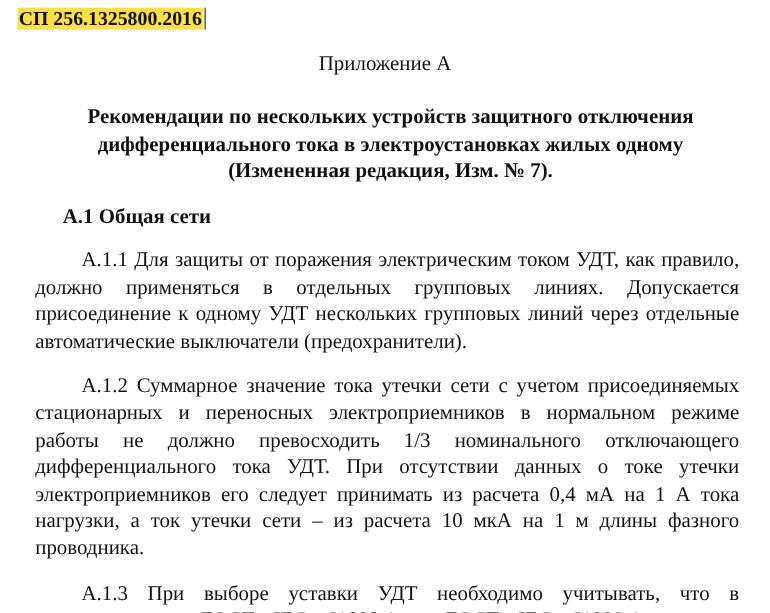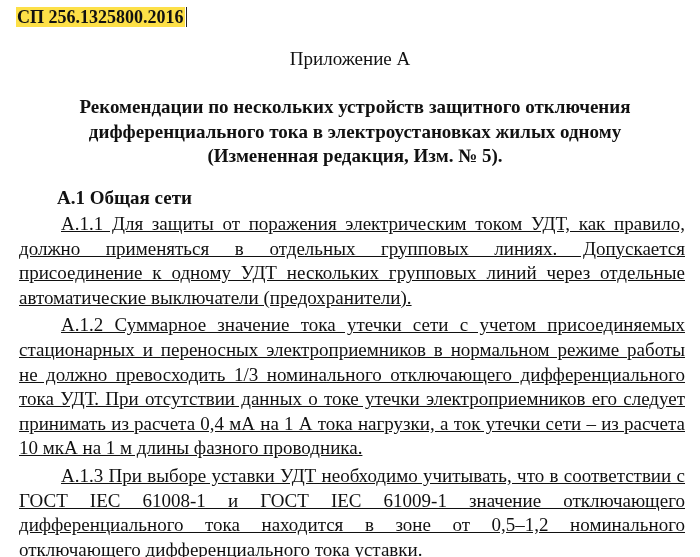--- a/index.html
+++ b/index.html
@@ -27,38 +27,37 @@
     }
     .section {
       position: absolute; left: 57px; top: 186px;
       font-weight: bold; font-size: 19px; line-height: 24px;
     }
     .body {
       position: absolute; left: 16px; width: 672px; top: 209px;
       font-size: 19px; line-height: 24.6px;
     }
     .body p {
-      margin: 3px; text-align: justify; text-indent: 42px;
+      margin: 16px; text-align: justify; text-indent: 42px;
       text-align-last: left;
-      text-decoration: underline;
     }
   </style>
 </head>
 <body>
 
 <div class="header">
   <span class="sel">СП 256.1325800.2016</span><span class="caret"></span>
 </div>
 
 <div class="appendix">Приложение А</div>
 
 <div class="title">
   <div>Рекомендации по нескольких устройств защитного отключения</div>
   <div>дифференциального тока в электроустановках жилых одному</div>
-  <div>(Измененная редакция, Изм. № 5).</div>
+  <div>(Измененная редакция, Изм. № 7).</div>
 </div>
 
 <div class="section">А.1 Общая сети</div>
 
 <div class="body">
   <p>А.1.1 Для защиты от поражения электрическим током УДТ, как правило, должно применяться в отдельных групповых линиях. Допускается присоединение к одному УДТ нескольких групповых линий через отдельные автоматические выключатели (предохранители).</p>
   <p>А.1.2 Суммарное значение тока утечки сети с учетом присоединяемых стационарных и переносных электроприемников в нормальном режиме работы не должно превосходить 1/3 номинального отключающего дифференциального тока УДТ. При отсутствии данных о токе утечки электроприемников его следует принимать из расчета 0,4 мА на 1 А тока нагрузки, а ток утечки сети – из расчета 10 мкА на 1 м длины фазного проводника.</p>
   <p>А.1.3 При выборе уставки УДТ необходимо учитывать, что в соответствии с ГОСТ IEC 61008-1 и ГОСТ IEC 61009-1 значение отключающего дифференциального тока находится в зоне от 0,5–1,2 номинального отключающего дифференциального тока уставки.</p>
 </div>
 

